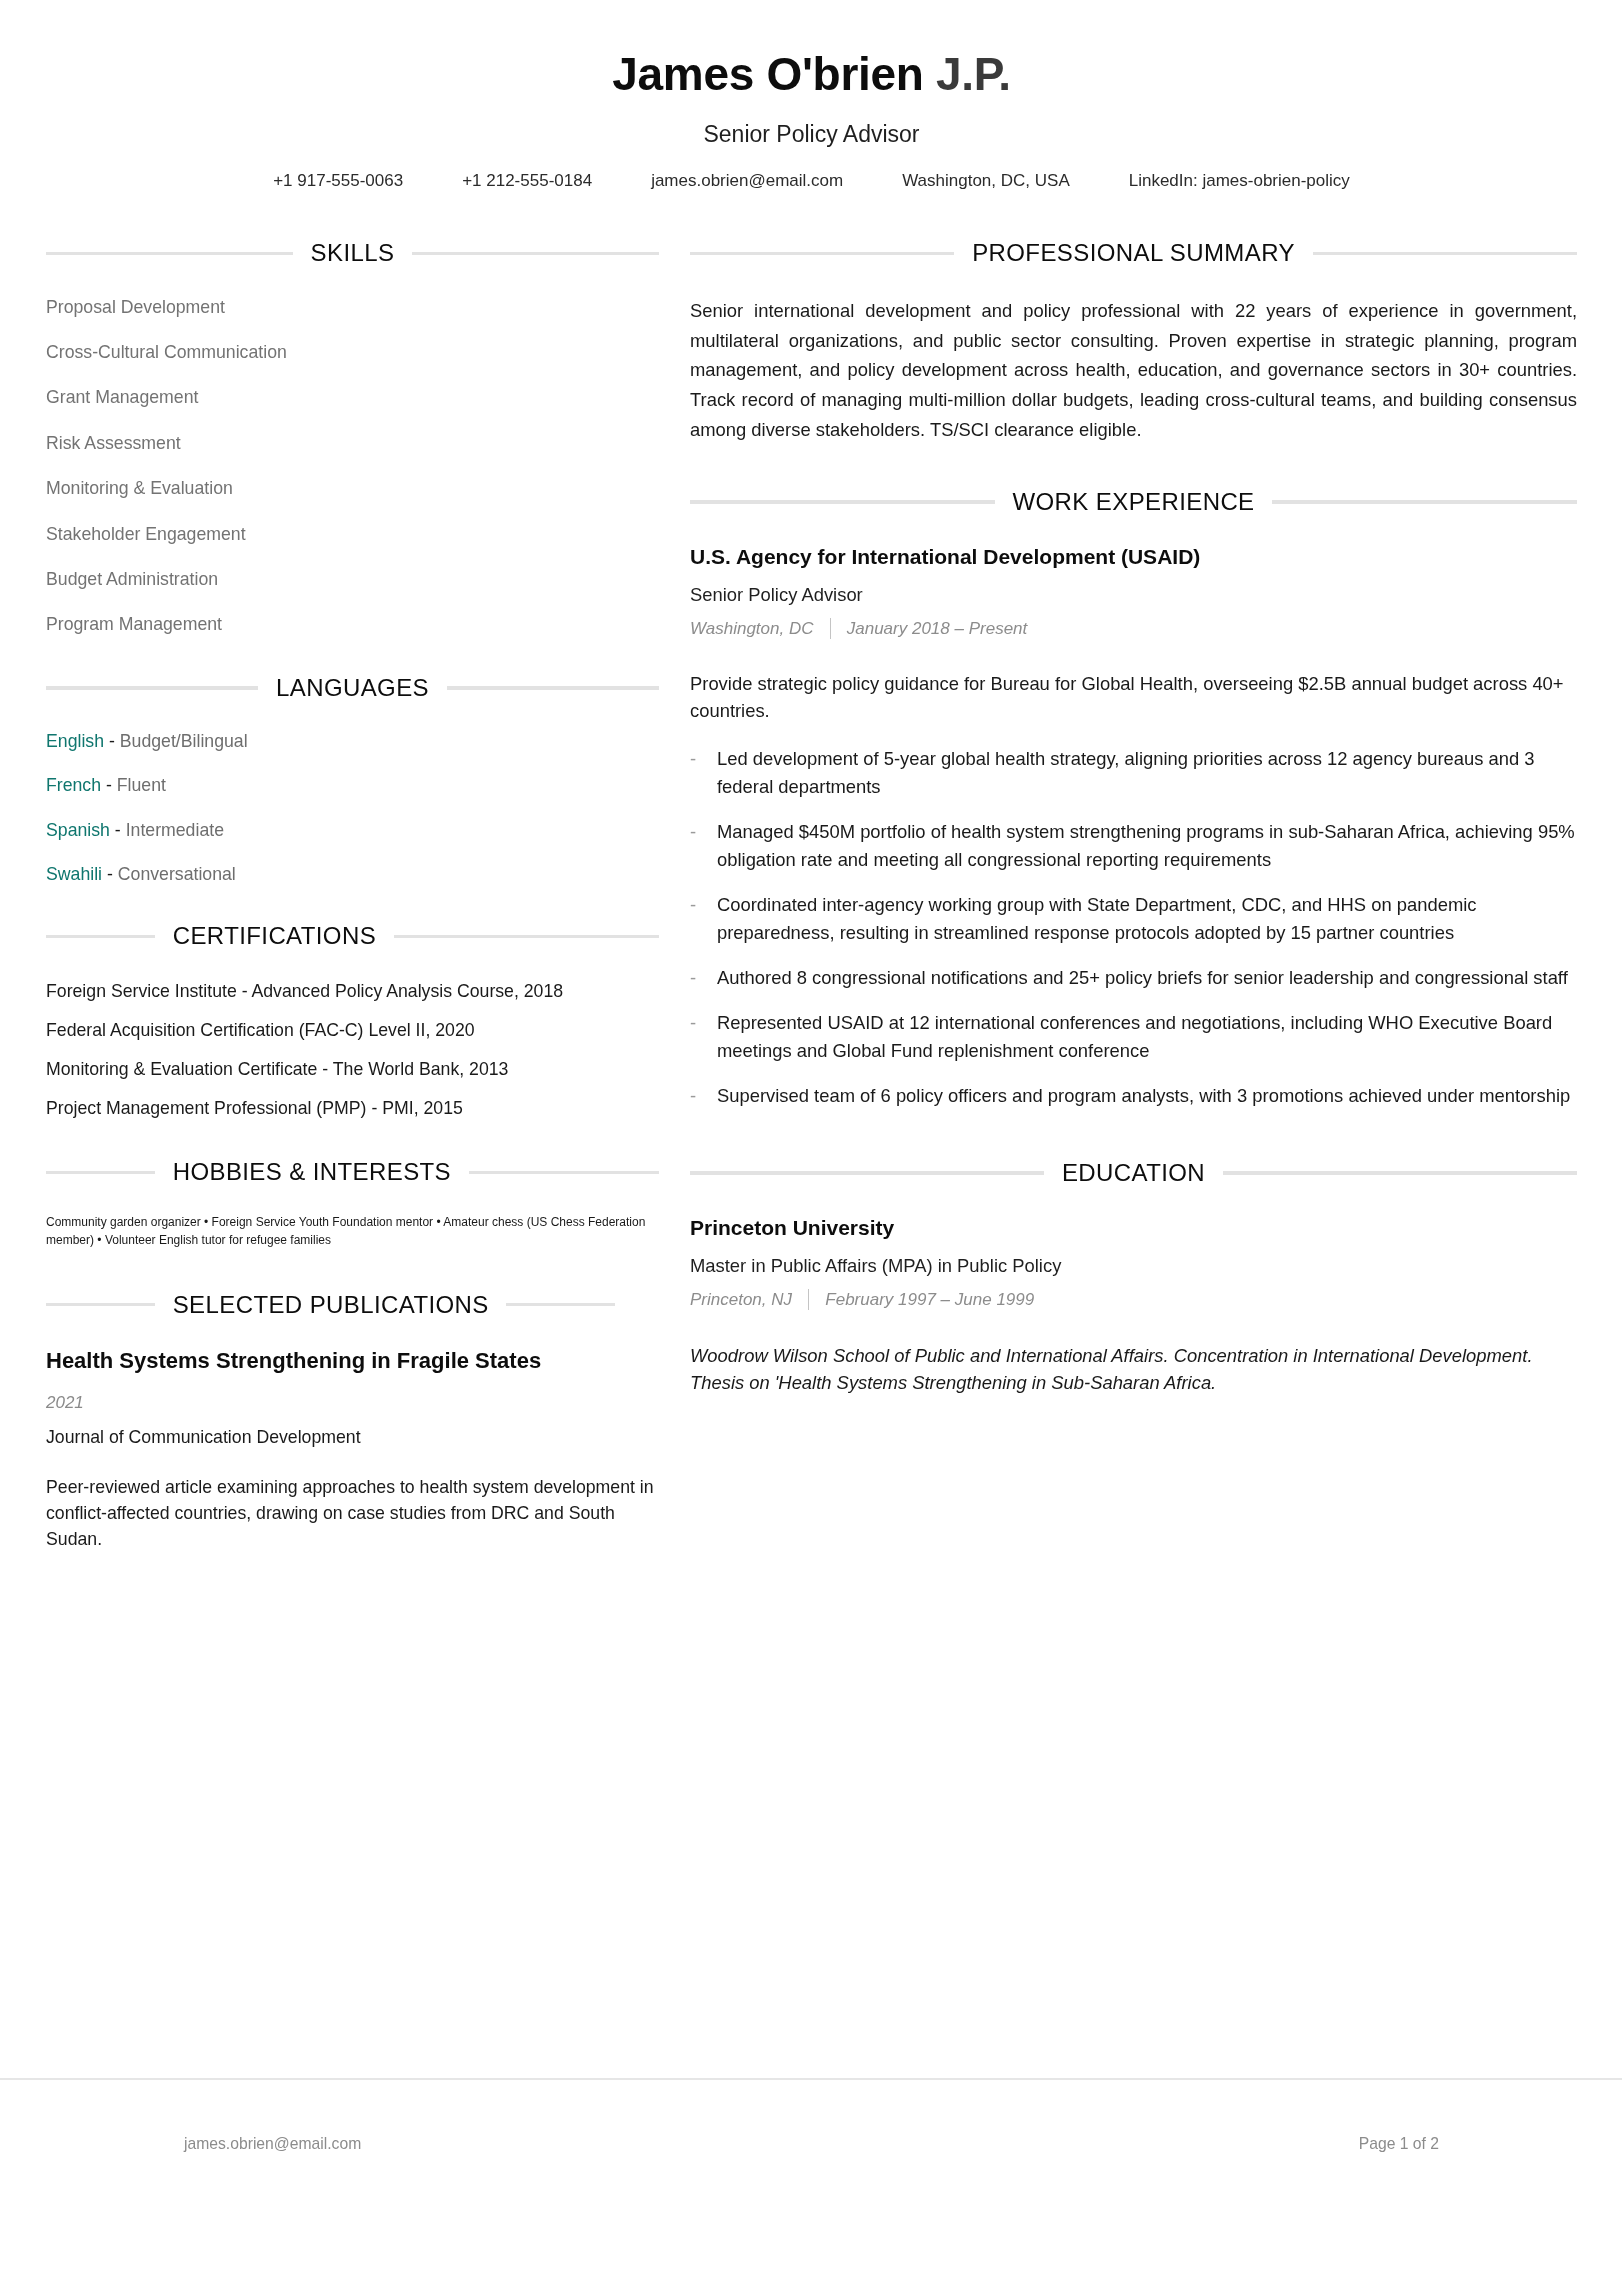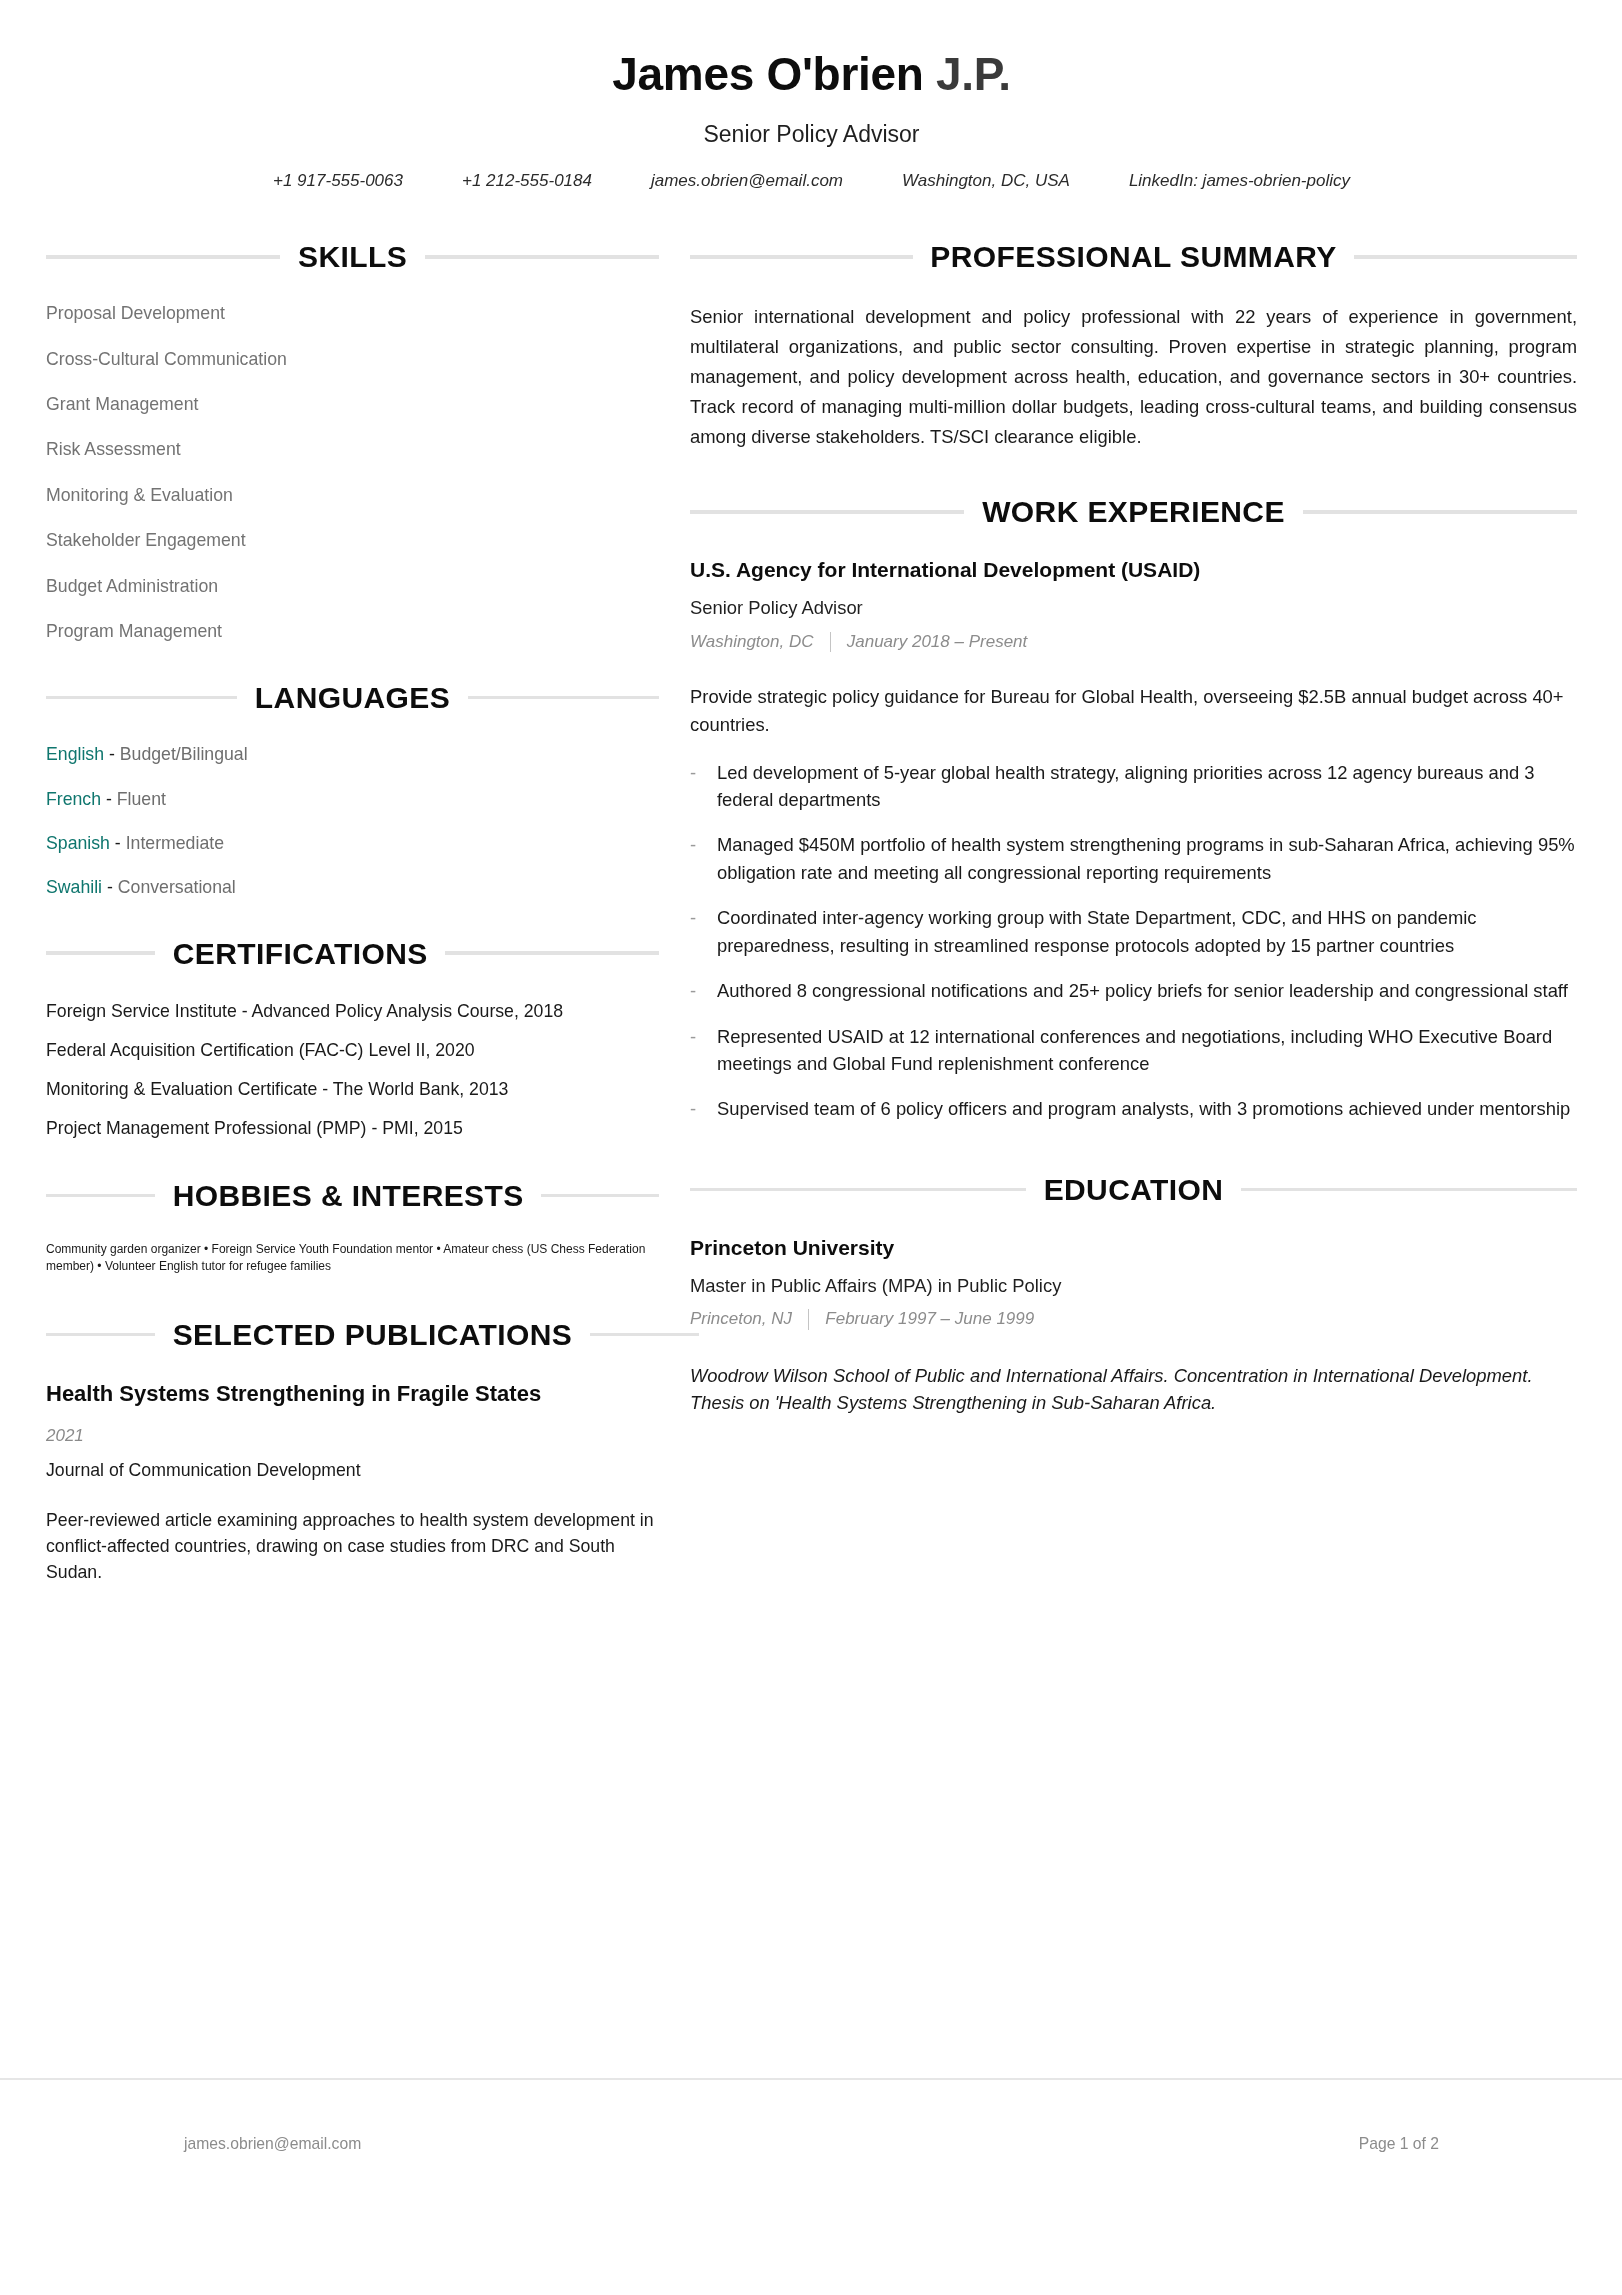--- a/index.html
+++ b/index.html
@@ -52,21 +52,20 @@
   .contact-row {
     margin-top: 22px;
     display: flex;
     justify-content: center;
     align-items: baseline;
     flex-wrap: wrap;
     gap: 12px;
     font-size: 17px;
     color: #2b2b2b;
     line-height: 1.3;
-    font-style: italic;
   }
   .contact-item { white-space: nowrap; }
   .contact-gap { display: inline-block; width: 35px; }
 
   
   .columns {
     display: flex;
     align-items: flex-start;
     padding: 48px 46px 0 46px;
   }
@@ -90,22 +89,22 @@
   }
   .sec-head .rule {
     flex: 1 1 auto;
     height: 3.4px;
     background: #e2e2e2;
     min-width: 16.3px;
   }
   .sec-head .rule.short { flex: 0 0 auto; width: 109px; }
   .sec-head .title {
     flex: 0 0 auto;
-    font-size: 30px;
-    font-weight: 700;
+    font-size: 24px;
+    font-weight: 400;
     letter-spacing: 0.4px;
     color: #0d0d0d;
     white-space: nowrap;
     line-height: 1.1;
   }
 
   .section { margin-bottom: 6.8px; }
   .section-body { margin-top: 29px; }
 
   

